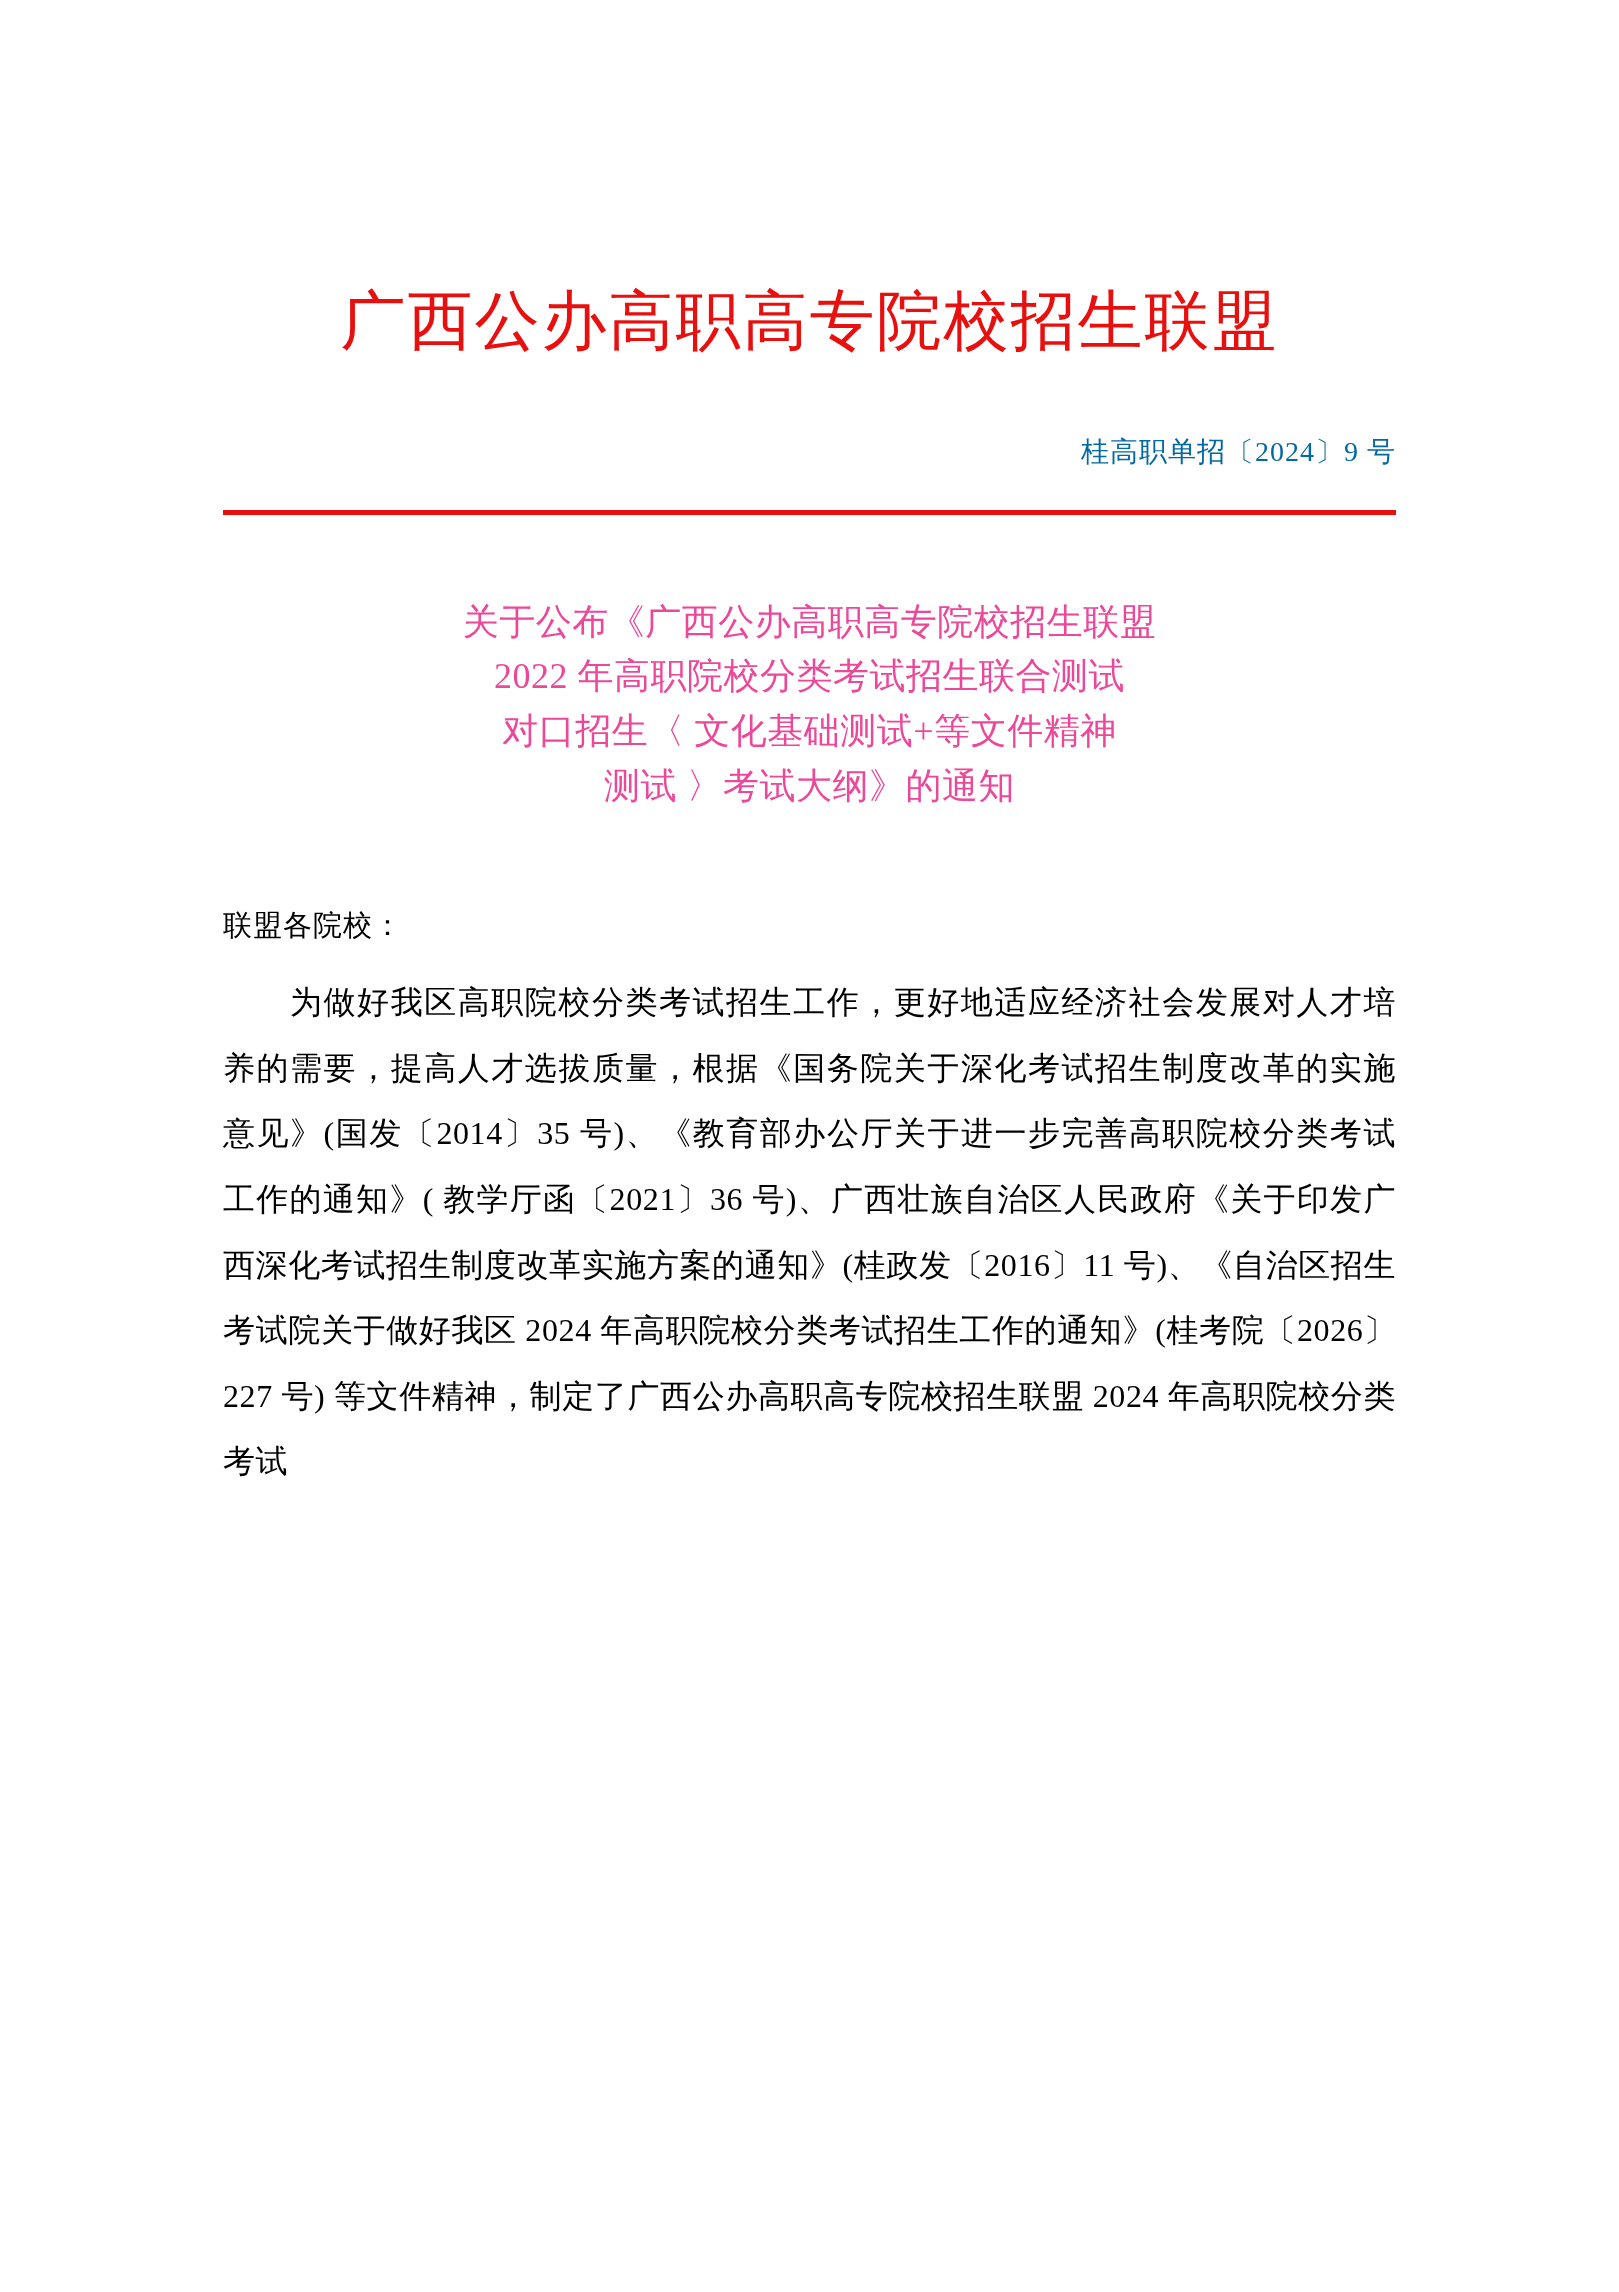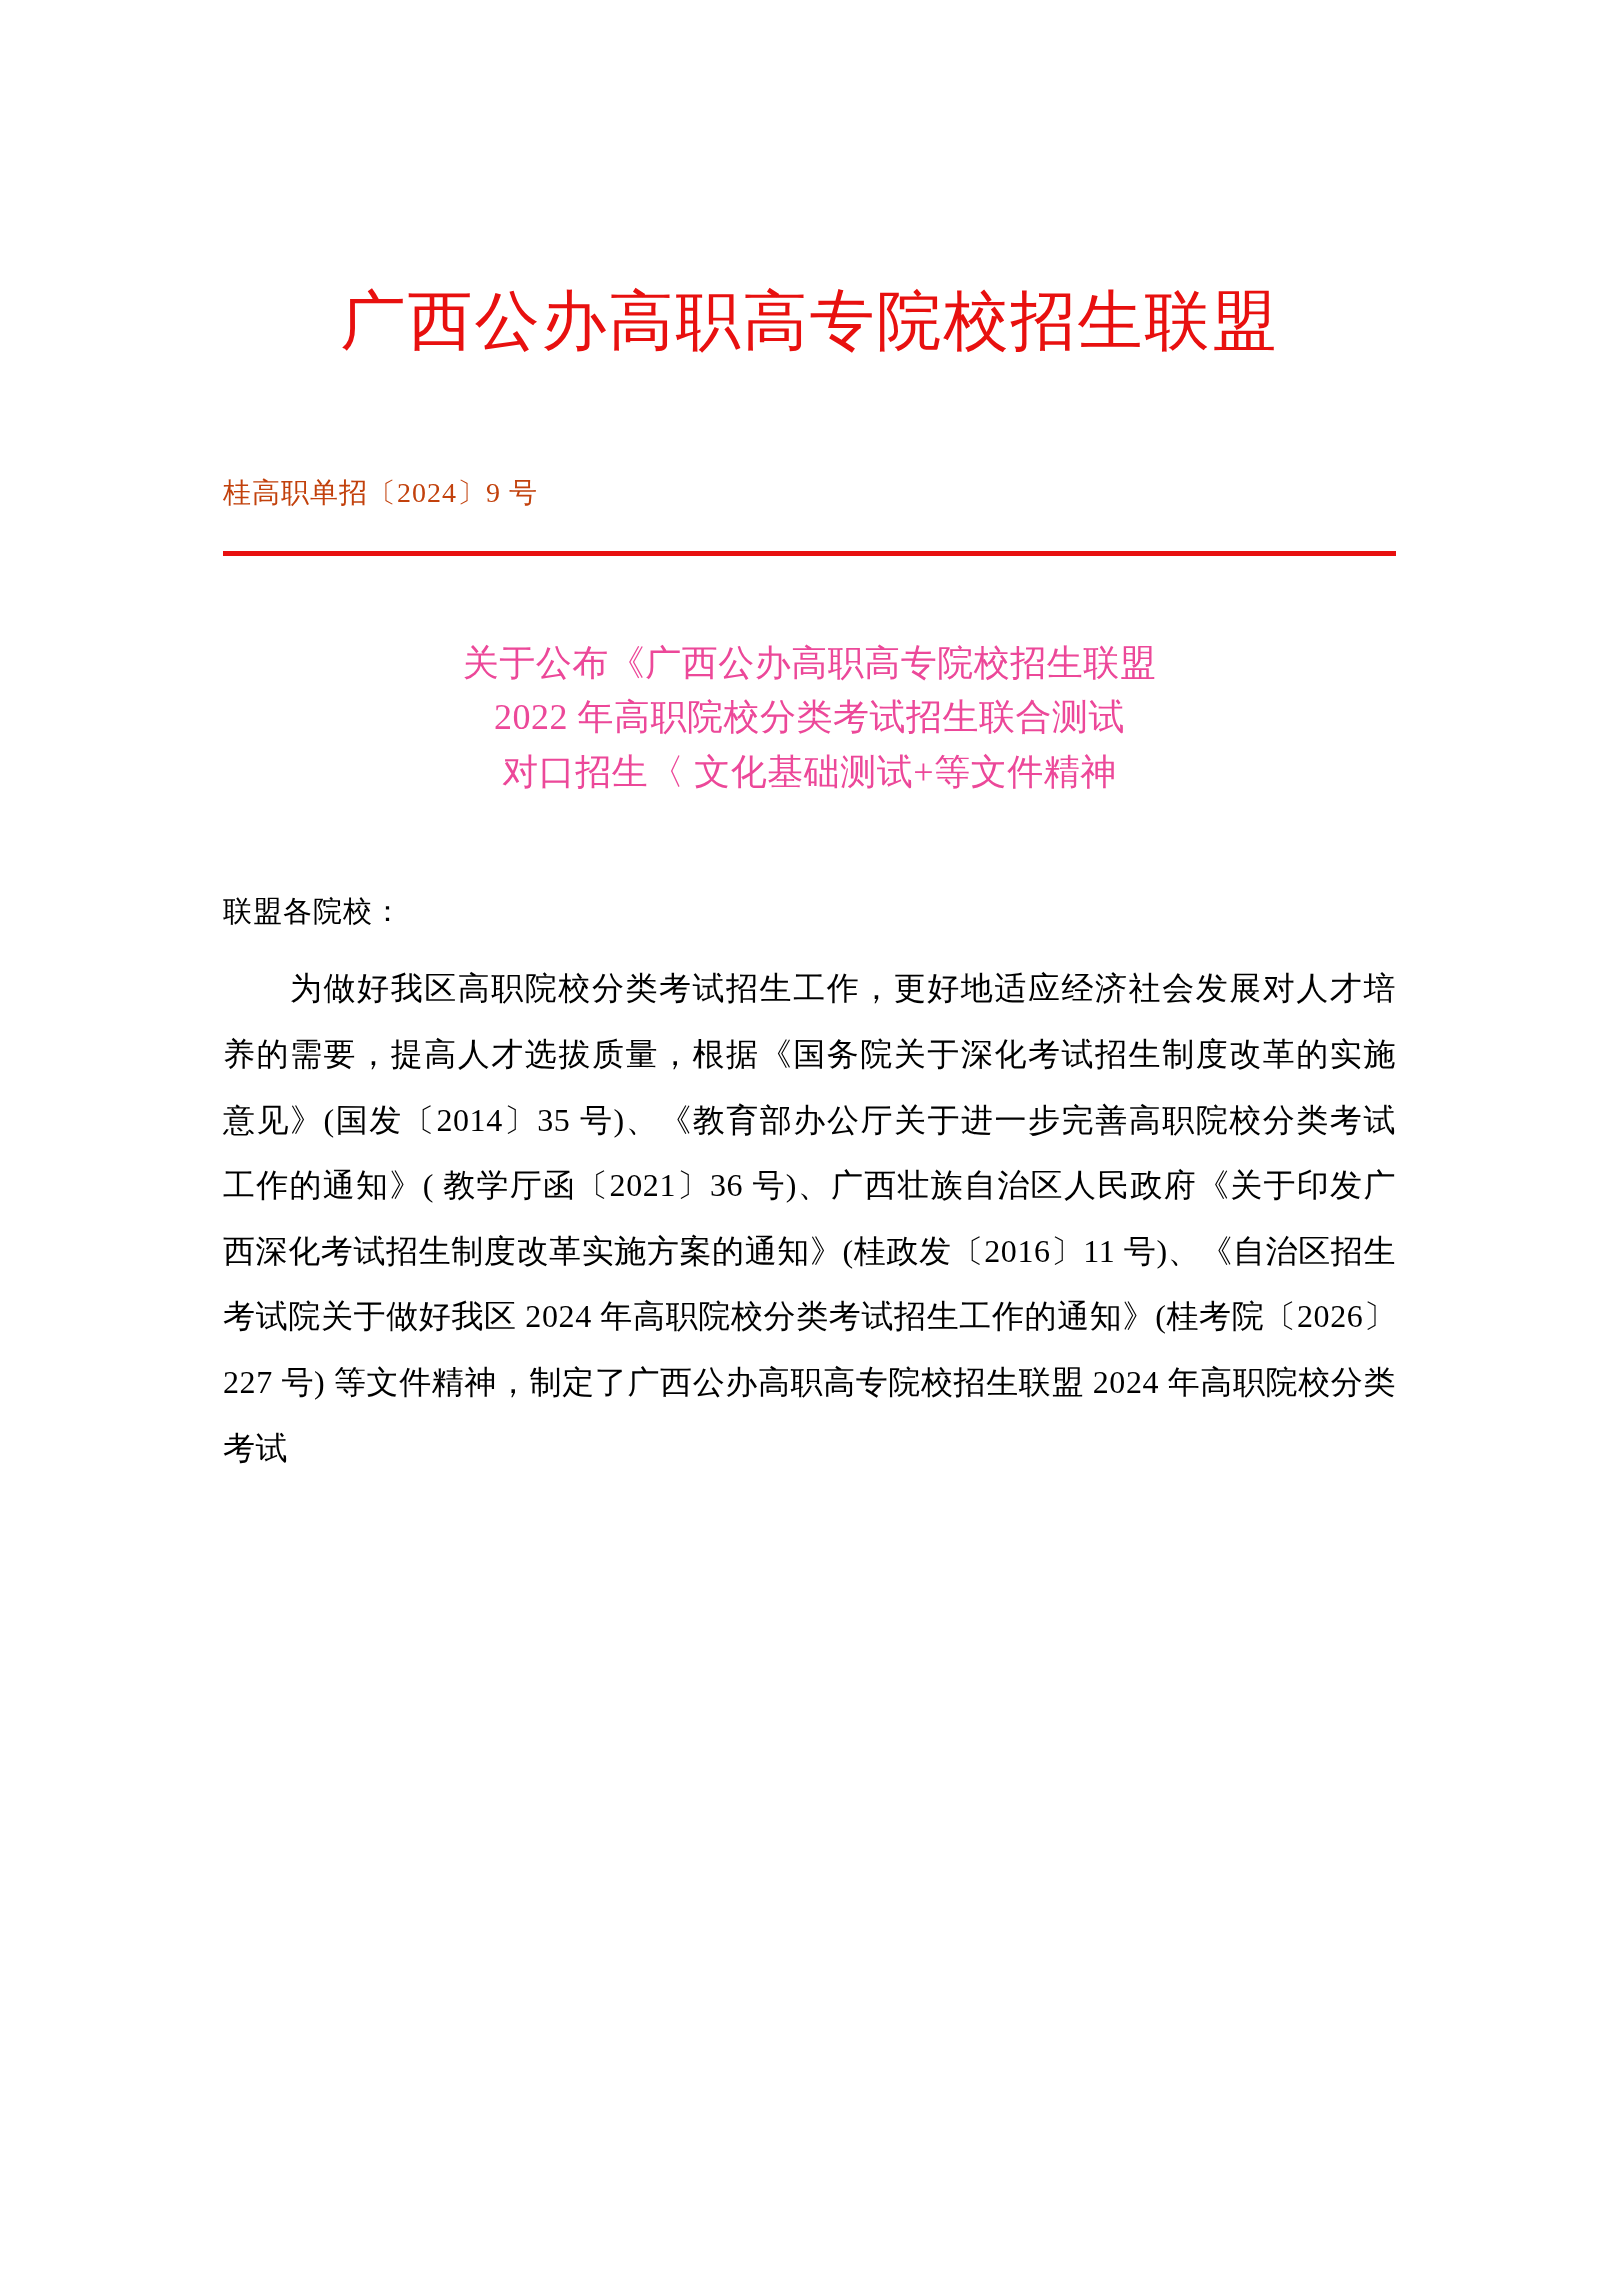--- a/index.html
+++ b/index.html
@@ -31,25 +31,25 @@
     font-family: "DejaVu Serif", "Liberation Serif", serif;
     font-weight: normal;
     font-size: 65px;
     letter-spacing: 2px;
     line-height: 1.15;
     white-space: nowrap;
   }
 
   
   .doc-number {
-    margin-top: 115px;
-    text-align: left;
+    margin-top: 74px;
+    text-align: right;
     font-size: 28px;
     letter-spacing: 1px;
-    color: #c2410c;
+    color: #0369a1;
   }
 
   
   .red-rule {
     margin-top: 39px;
     height: 4.9px;
     background: #e8100f;
     width: 100%;
   }
 
@@ -95,20 +95,21 @@
   <div class="masthead">广西公办高职高专院校招生联盟</div>
 
   <div class="doc-number">桂高职单招〔2024〕9 号</div>
 
   <div class="red-rule"></div>
 
   <div class="doc-title">
     <span class="line">关于公布《广西公办高职高专院校招生联盟</span>
     <span class="line">2022 年高职院校分类考试招生联合测试</span>
     <span class="line">对口招生〈 文化基础测试+等文件精神</span>
+    <span class="line">测试 〉考试大纲》的通知</span>
   </div>
 
   <div class="salutation">联盟各院校：</div>
 
   <div class="body-text">为做好我区高职院校分类考试招生工作，更好地适应经济社会发展对人才培养的需要，提高人才选拔质量，根据《国务院关于深化考试招生制度改革的实施意见》(国发〔2014〕35 号)、《教育部办公厅关于进一步完善高职院校分类考试工作的通知》( 教学厅函〔2021〕36 号)、广西壮族自治区人民政府《关于印发广西深化考试招生制度改革实施方案的通知》(桂政发〔2016〕11 号)、《自治区招生考试院关于做好我区 2024 年高职院校分类考试招生工作的通知》(桂考院〔2026〕227 号) 等文件精神，制定了广西公办高职高专院校招生联盟 2024 年高职院校分类考试</div>
 
 </div>
 
 
 </body></html>

